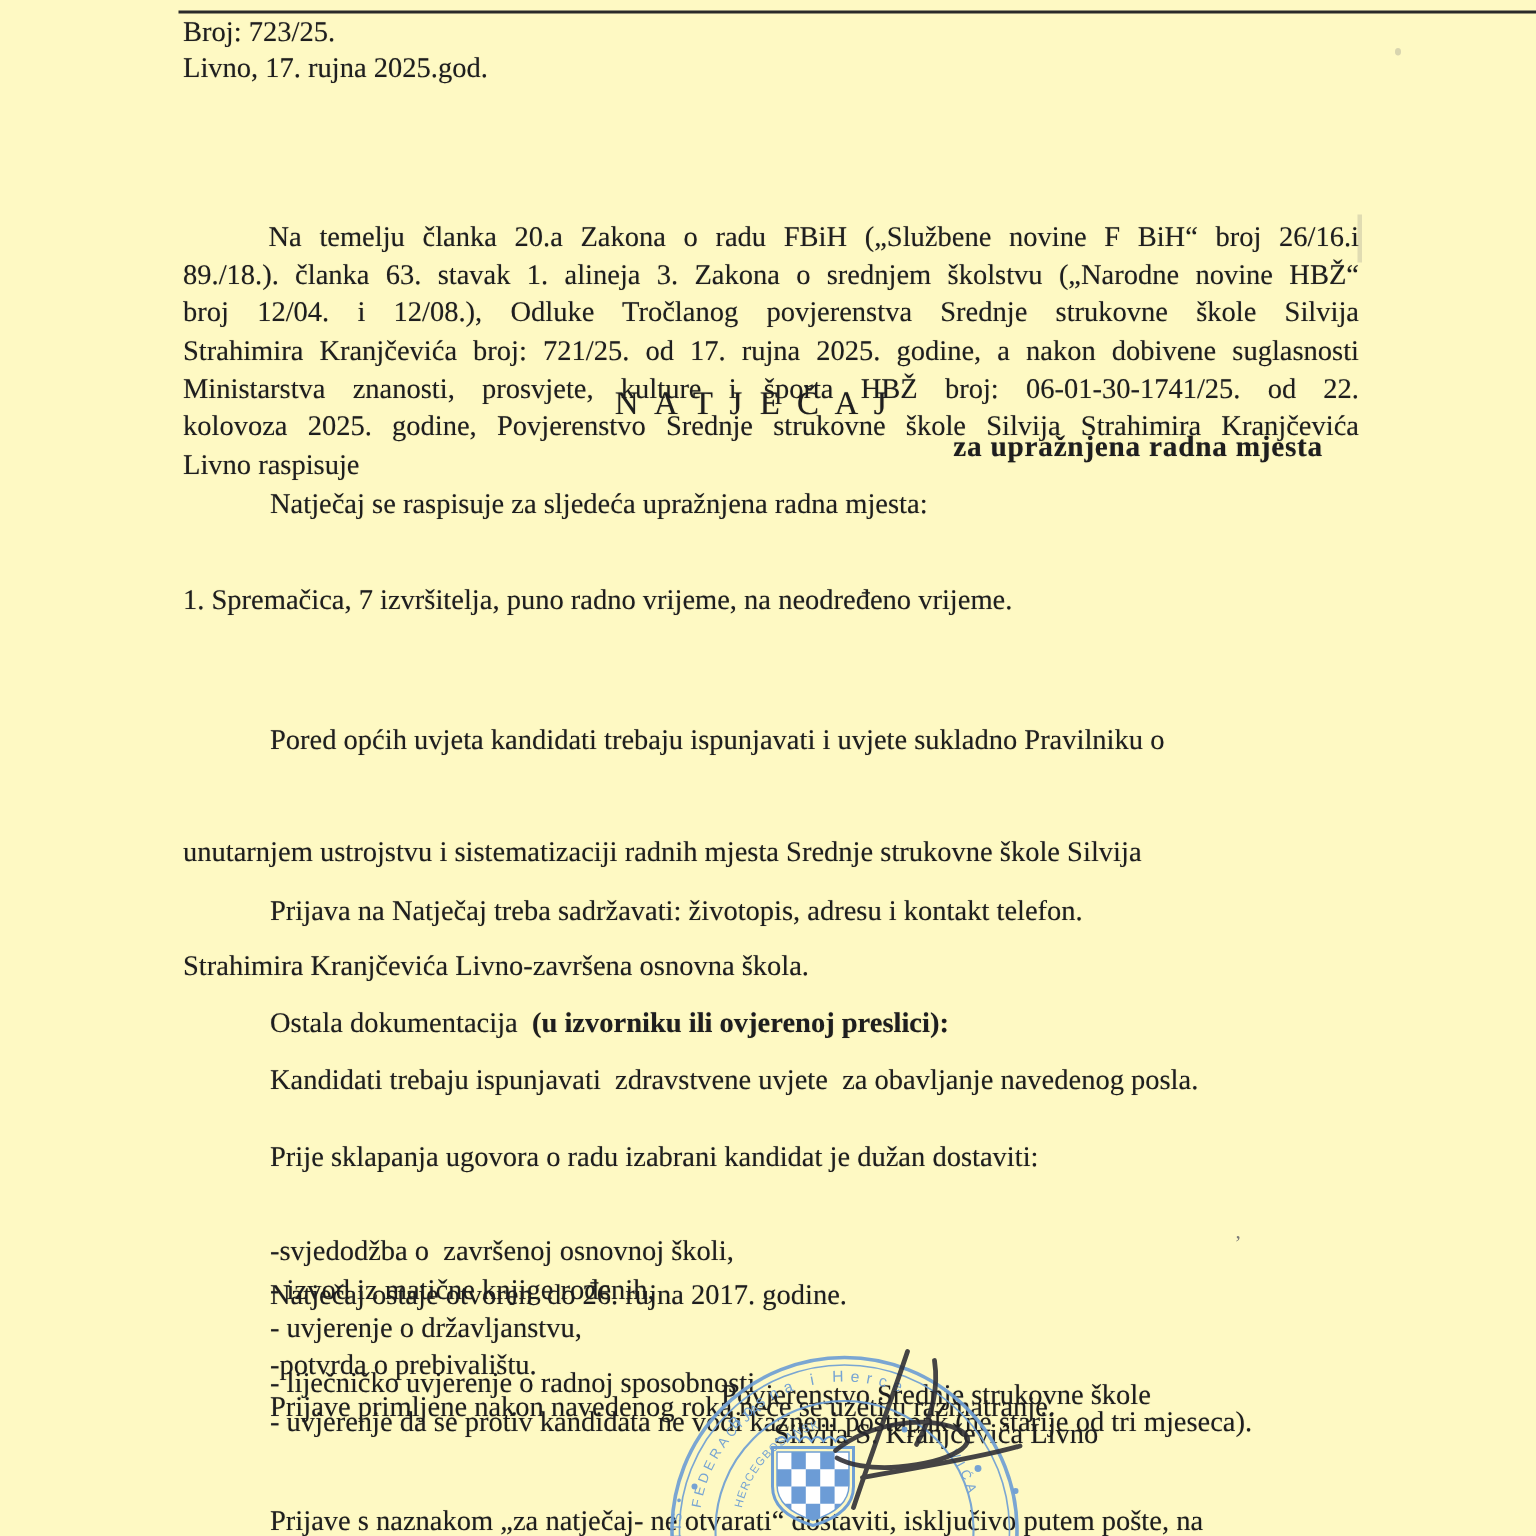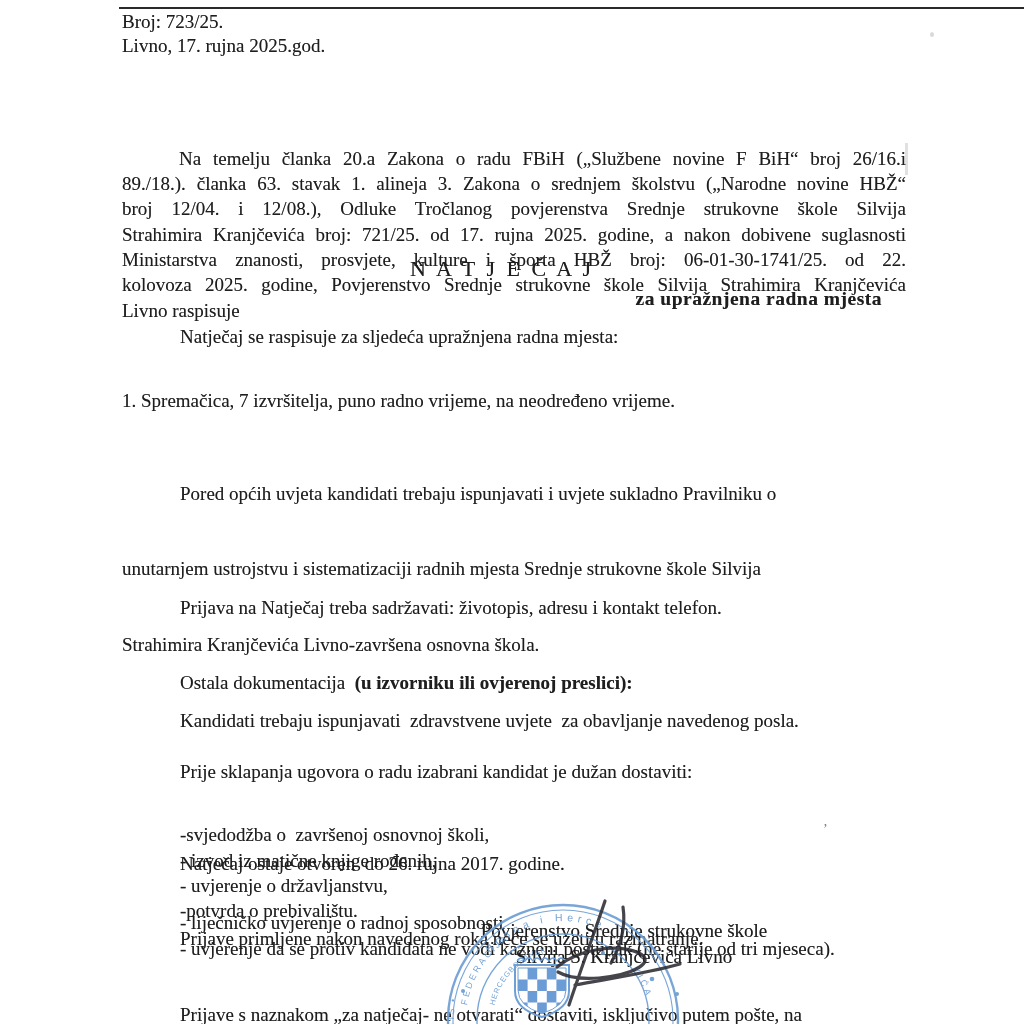--- a/index.html
+++ b/index.html
@@ -1,20 +1,20 @@
 <!DOCTYPE html>
 <html><head>
 <meta charset="utf-8">
 <style>
   html,body{margin:0;padding:0;background:#e8e8e6;}
   .page{
     position:relative;
     width:1024px;height:1024px;
     margin:0 auto;
-    background:#ffffff;
+    background:#fef9c3;
     overflow:hidden;
     font-family:"Liberation Serif","DejaVu Serif",serif;
     color:#1e1e1e;
   }
   .abs{position:absolute;}
   .txt{
     font-size:19px;
     line-height:25.3px;
     text-shadow:0 0 .6px rgba(30,30,30,.45);
     white-space:pre-wrap;

